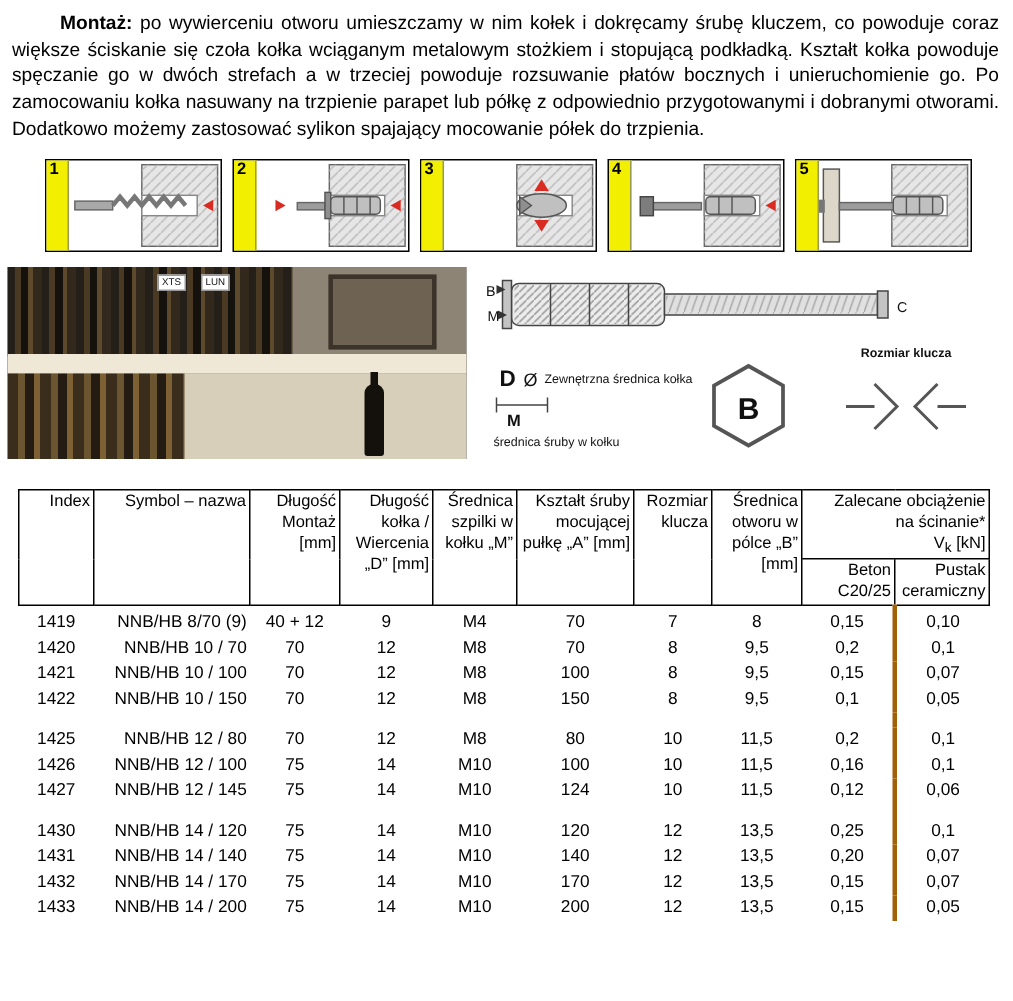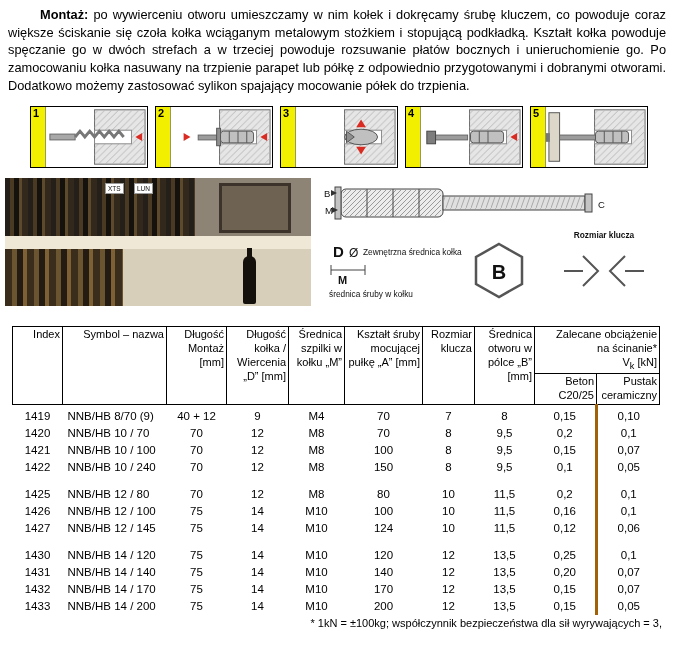--- a/index.html
+++ b/index.html
@@ -70,21 +70,21 @@
   thead th{
     border:1px solid #000;font-weight:normal;vertical-align:top;
     padding:1px 2px;font-size:11px;line-height:1.25;text-align:right;
     overflow:hidden;
   }
   thead th div{line-height:1.25;}
   td{
     padding:1px 2px;text-align:center;font-size:11.5px;height:15px;
     line-height:1.15;overflow:hidden;white-space:nowrap;
   }
-  td.sym{text-align:left;padding-left:5px;margin-top:36px;}
+  td.sym{text-align:right;padding-left:5px;margin-top:36px;}
   td.vline{border-right:3px solid #a16207;}
   tbody tr:first-child td{padding-top:4px;}
   tr.spacer td{height:10px;padding:0;}
 
   .footnote{
     font-size:11px;text-align:right;margin:2px 13px 0 0;
   }
 </style>
 </head>
 <body>
@@ -327,21 +327,21 @@
           <td>12</td>
           <td>M8</td>
           <td>100</td>
           <td>8</td>
           <td>9,5</td>
           <td class="vline">0,15</td>
           <td>0,07</td>
         </tr>
         <tr>
           <td>1422</td>
-          <td class="sym">NNB/HB 10 / 240</td>
+          <td class="sym">NNB/HB 10 / 150</td>
           <td>70</td>
           <td>12</td>
           <td>M8</td>
           <td>150</td>
           <td>8</td>
           <td>9,5</td>
           <td class="vline">0,1</td>
           <td>0,05</td>
         </tr>
         <tr class="spacer">
@@ -448,15 +448,14 @@
           <td>M10</td>
           <td>200</td>
           <td>12</td>
           <td>13,5</td>
           <td class="vline">0,15</td>
           <td>0,05</td>
         </tr>
       </tbody>
   </table>
 
-  <div class="footnote">* 1kN = ±100kg; współczynnik bezpieczeństwa dla sił wyrywających = 3,</div>
 
 </div>
 
 </body></html>

